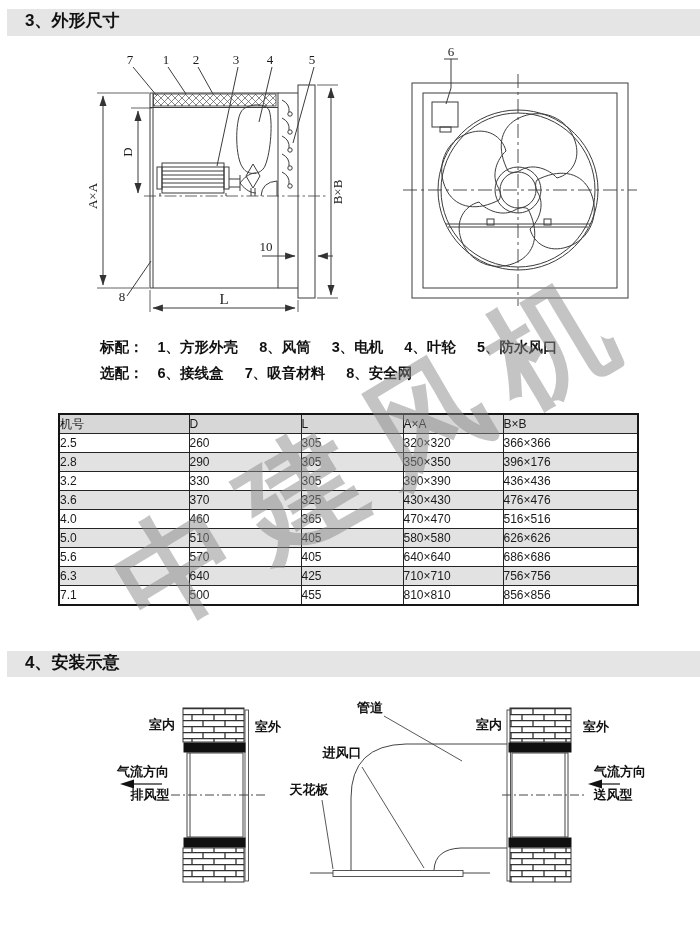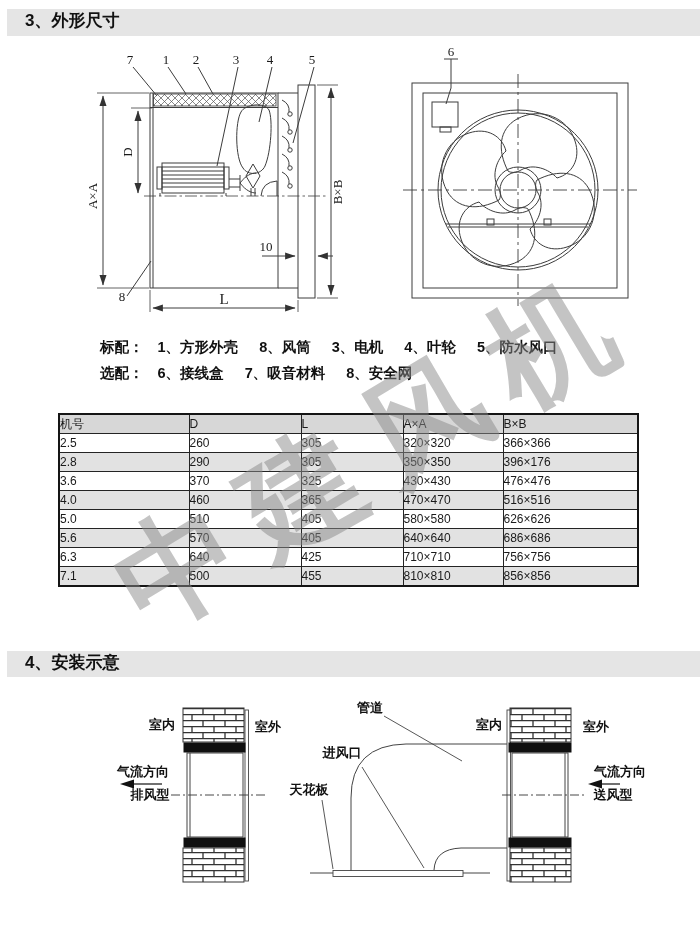--- a/index.html
+++ b/index.html
@@ -217,20 +217,27 @@
         <td>366×366</td>
       </tr>
       <tr>
         <td>2.8</td>
         <td>290</td>
         <td>305</td>
         <td>350×350</td>
         <td>396×176</td>
       </tr>
       <tr>
+        <td>3.2</td>
+        <td>330</td>
+        <td>305</td>
+        <td>390×390</td>
+        <td>436×436</td>
+      </tr>
+      <tr>
         <td>3.6</td>
         <td>370</td>
         <td>325</td>
         <td>430×430</td>
         <td>476×476</td>
       </tr>
       <tr>
         <td>4.0</td>
         <td>460</td>
         <td>365</td>

